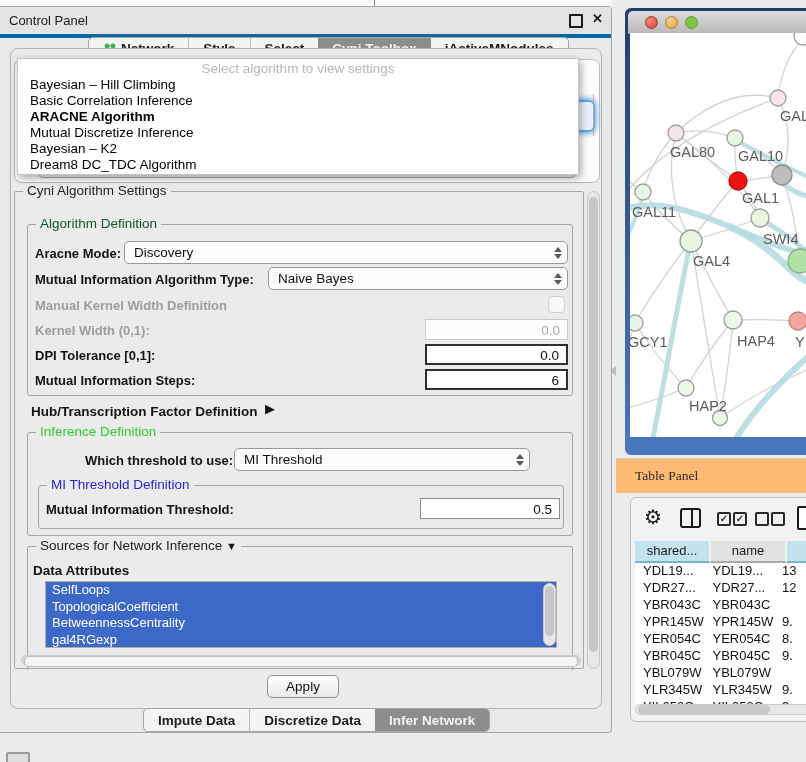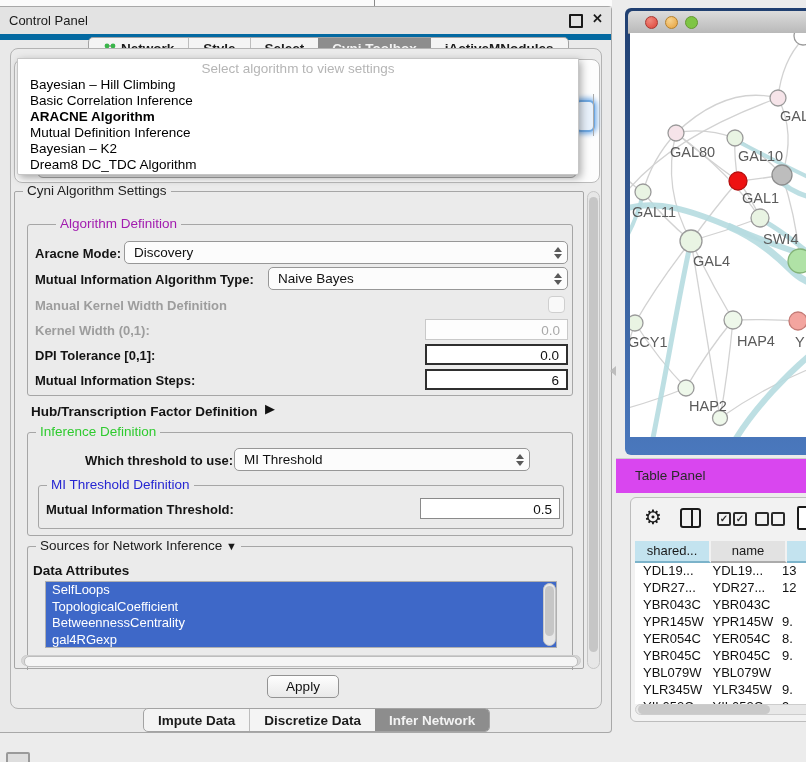--- a/index.html
+++ b/index.html
@@ -3,21 +3,21 @@
 <meta charset="utf-8">
 <style>
   html,body{margin:0;padding:0;}
   .page{position:relative;width:806px;height:762px;background:#ececec;overflow:hidden;
         font-family:"Liberation Sans",sans-serif;-webkit-font-smoothing:antialiased;}
   .abs{position:absolute;}
   
   .cp-window{position:absolute;left:0;top:6px;width:612px;height:727px;background:#e9e9e9;
              border:1px solid #a8a8a8;border-left:none;border-radius:0 4px 4px 0;box-sizing:border-box;}
   .cp-titlebar{position:absolute;left:0;top:0;width:100%;height:27px;background:#e3e3e3;
-               border-bottom:6px solid #0369a1;}
+               border-bottom:4px solid #0369a1;}
   .cp-title{position:absolute;left:9px;top:6px;font-size:13px;color:#1a1a1a;}
   .float-icon{position:absolute;right:28px;top:7px;width:10px;height:10px;border:2px solid #1a1a1a;border-radius:1px;}
   .close-icon{position:absolute;right:8px;top:4px;font-size:13px;font-weight:bold;color:#1a1a1a;}
   
   .tabbar{position:absolute;display:flex;background:#f4f4f4;border:1px solid #a3a3a3;
           border-radius:5px;overflow:hidden;height:23px;box-sizing:border-box;}
   .tab{display:flex;align-items:center;justify-content:center;font-size:13.5px;font-weight:bold;
        color:#1c1c1c;padding:0 14px;white-space:nowrap;}
   .tab+.tab{border-left:1px solid #bdbdbd;}
   .tab.sel{background:#8d8d8d;color:#f3f3f3;border-left:none;}
@@ -51,22 +51,22 @@
   .btn{position:absolute;background:linear-gradient(#fefefe,#e9e9e9);border:1px solid #939393;border-radius:5px;
        font-size:13.5px;color:#111;text-align:center;box-sizing:border-box;}
   
   .net-window{position:absolute;left:625px;top:8px;width:200px;height:447px;
               background:linear-gradient(#203f70,#4a78bd);border-radius:6px 0 0 6px;}
   .net-titlebar{position:absolute;left:3px;top:3px;right:0;height:22px;border-radius:5px 0 0 0;
                 background:linear-gradient(#dcdcdc,#b9b9b9);border-bottom:1px solid #8f8f8f;}
   .tl{position:absolute;top:4.5px;width:13px;height:13px;border-radius:50%;box-sizing:border-box;}
   .net-canvas{position:absolute;left:5px;top:25px;width:195px;height:404px;background:#fff;overflow:hidden;}
   
-  .tp-strip{position:absolute;left:616px;top:458px;width:190px;height:34px;background:#d946ef;
-            border-top:1px solid #cdcdcd;}
+  .tp-strip{position:absolute;left:616px;top:458px;width:190px;height:34px;background:#fdba74;
+            border-top:1px solid #cdcdcd;font-family:Liberation Serif, serif;}
   .tp-title{position:absolute;left:19px;top:9px;font-size:13.5px;color:#2a2a2a;}
   .tp-panel{position:absolute;left:630px;top:497px;width:200px;height:225px;background:#f2f2f2;
             border:1px solid #bdbdbd;border-radius:6px 0 0 6px;box-sizing:border-box;}
   .gear{position:absolute;font-size:20px;color:#1a1a1a;line-height:20px;}
   .split-ico{position:absolute;width:17px;height:16px;border:2px solid #1a1a1a;border-radius:3px;}
   .split-ico i{position:absolute;left:50%;top:0;bottom:0;width:2px;background:#1a1a1a;}
   .cb{position:absolute;width:10px;height:10px;border:2px solid #2a2a2a;border-radius:2px;font-size:10px;
       line-height:9px;text-align:center;color:#2a2a2a;font-weight:bold;}
   .thead{position:absolute;display:flex;height:22px;}
   .th{box-sizing:border-box;font-size:13px;color:#1a1a1a;text-align:center;line-height:20px;
@@ -130,31 +130,31 @@
         <span style="position:absolute;left:14px;top:-9px;font-size:13.5px;color:#b5b5b5;">gal-filtered sif default node</span>
       </div>
     </div>
 
     <div class="popup">
       <div class="popup-prompt">Select algorithm to view settings</div>
       <div id="popup-list">
           <div class="popup-item">Bayesian – Hill Climbing</div>
           <div class="popup-item">Basic Correlation Inference</div>
           <div class="popup-item sel">ARACNE Algorithm</div>
-          <div class="popup-item">Mutual Definition Inference</div>
+          <div class="popup-item">Mutual Discretize Inference</div>
           <div class="popup-item">Bayesian – K2</div>
           <div class="popup-item">Dream8 DC_TDC Algorithm</div>
         </div>
     </div>
 
     <div class="grp" style="left:14px;top:184px;width:570px;height:478px;border-radius:2px;">
       <span class="grp-legend" style="font-size:13.5px;color:#222;">Cyni Algorithm Settings</span>
 
       <div class="grp" style="left:12px;top:32px;width:546px;height:172px;">
-        <span class="grp-legend" style="color:#a21caf;margin-left:20px;">Algorithm Definition</span>
+        <span class="grp-legend" style="color:#14532d;">Algorithm Definition</span>
 
         <span class="lbl" style="left:7px;top:21px;">Aracne Mode:</span>
         <div class="combo" style="left:96px;top:16px;width:444px;">
           <span class="val">Discovery</span>
           <span class="spin">
               <i class="up"></i>
               <i class="dn"></i>
             </span>
         </div>
 

